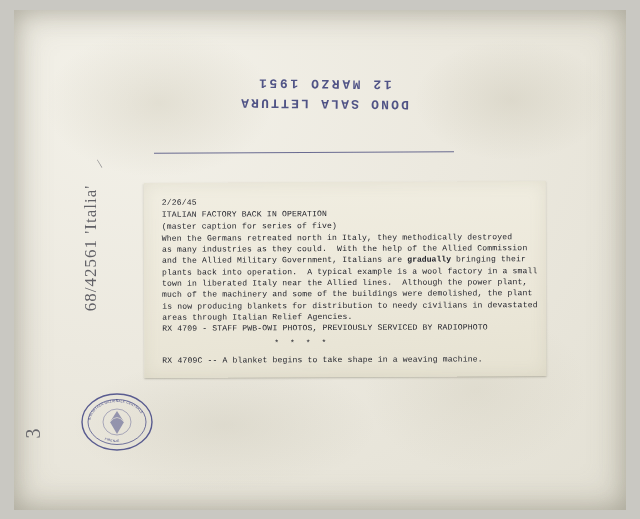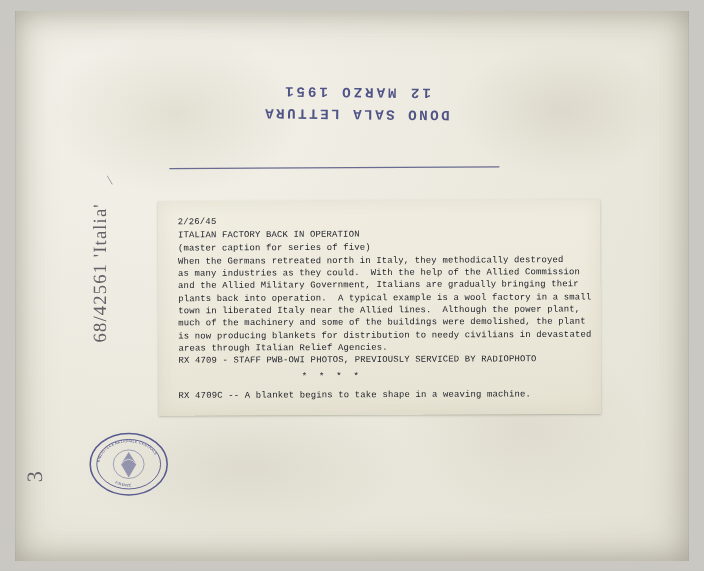--- a/index.html
+++ b/index.html
@@ -144,21 +144,21 @@
     font-size: 8.1px;
     line-height: 11.3px;
     color: #23242c;
     letter-spacing: 0.15px;
   }
   #caption-slip .date { margin-bottom: 1px; }
   #caption-slip .title { }
   #caption-slip .subtitle { margin-bottom: 1px; }
   #caption-slip .body-line { white-space: pre; }
   #caption-slip .strong-word {
-    font-weight: normal;
+    font-weight: bold;
     letter-spacing: 0;
   }
   #caption-slip .credit { margin-top: 0; }
   #caption-slip .asterisks {
     letter-spacing: 3px;
     margin: 3px 0 6px 112px;
   }
   #caption-slip .sub-caption { margin-top: 4px; }
 
   .stamp-text {

